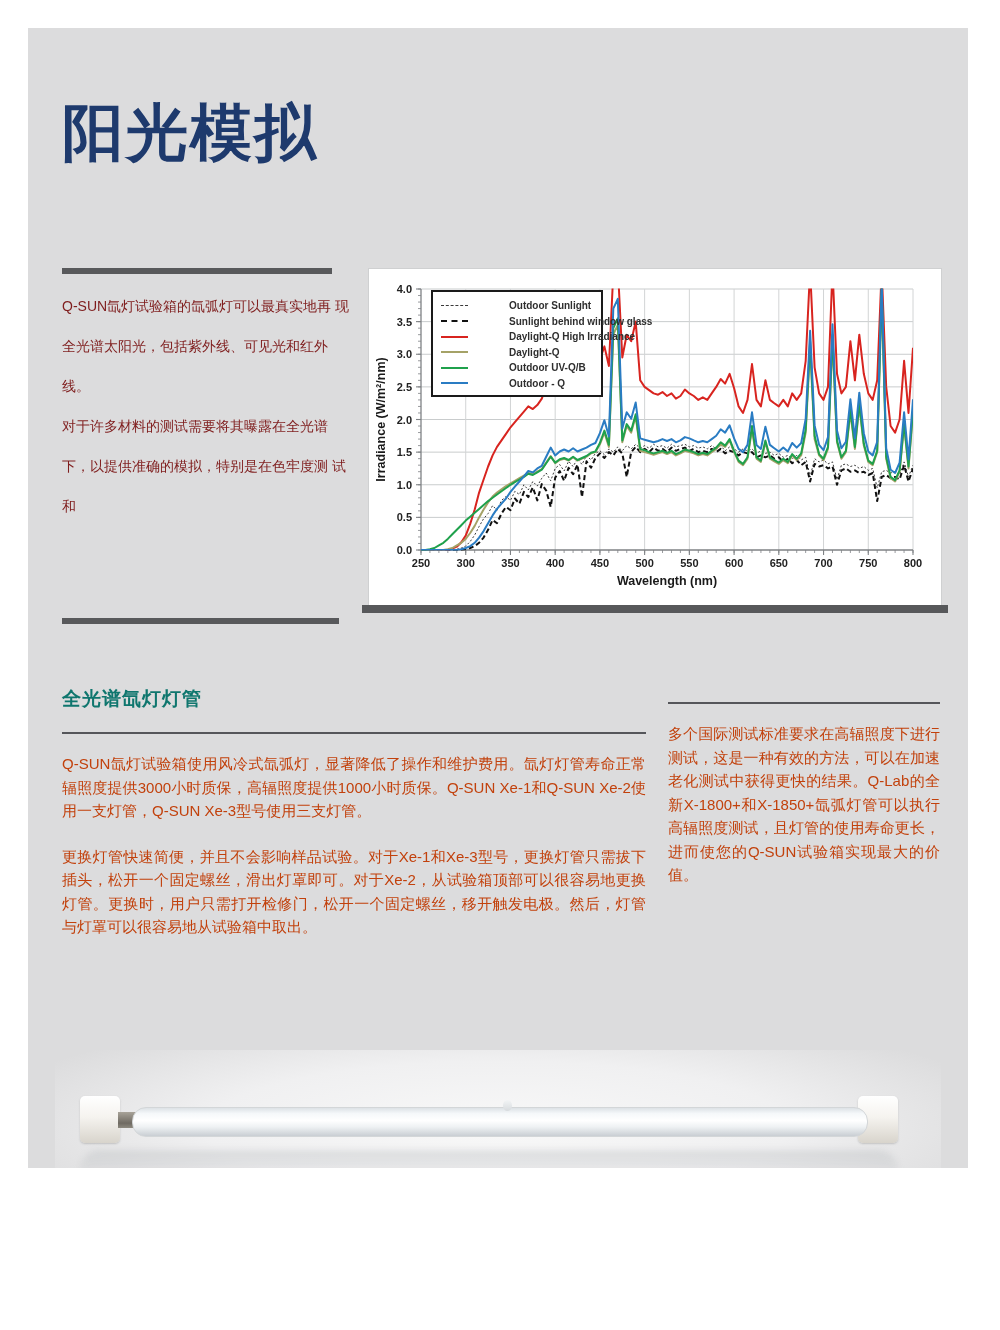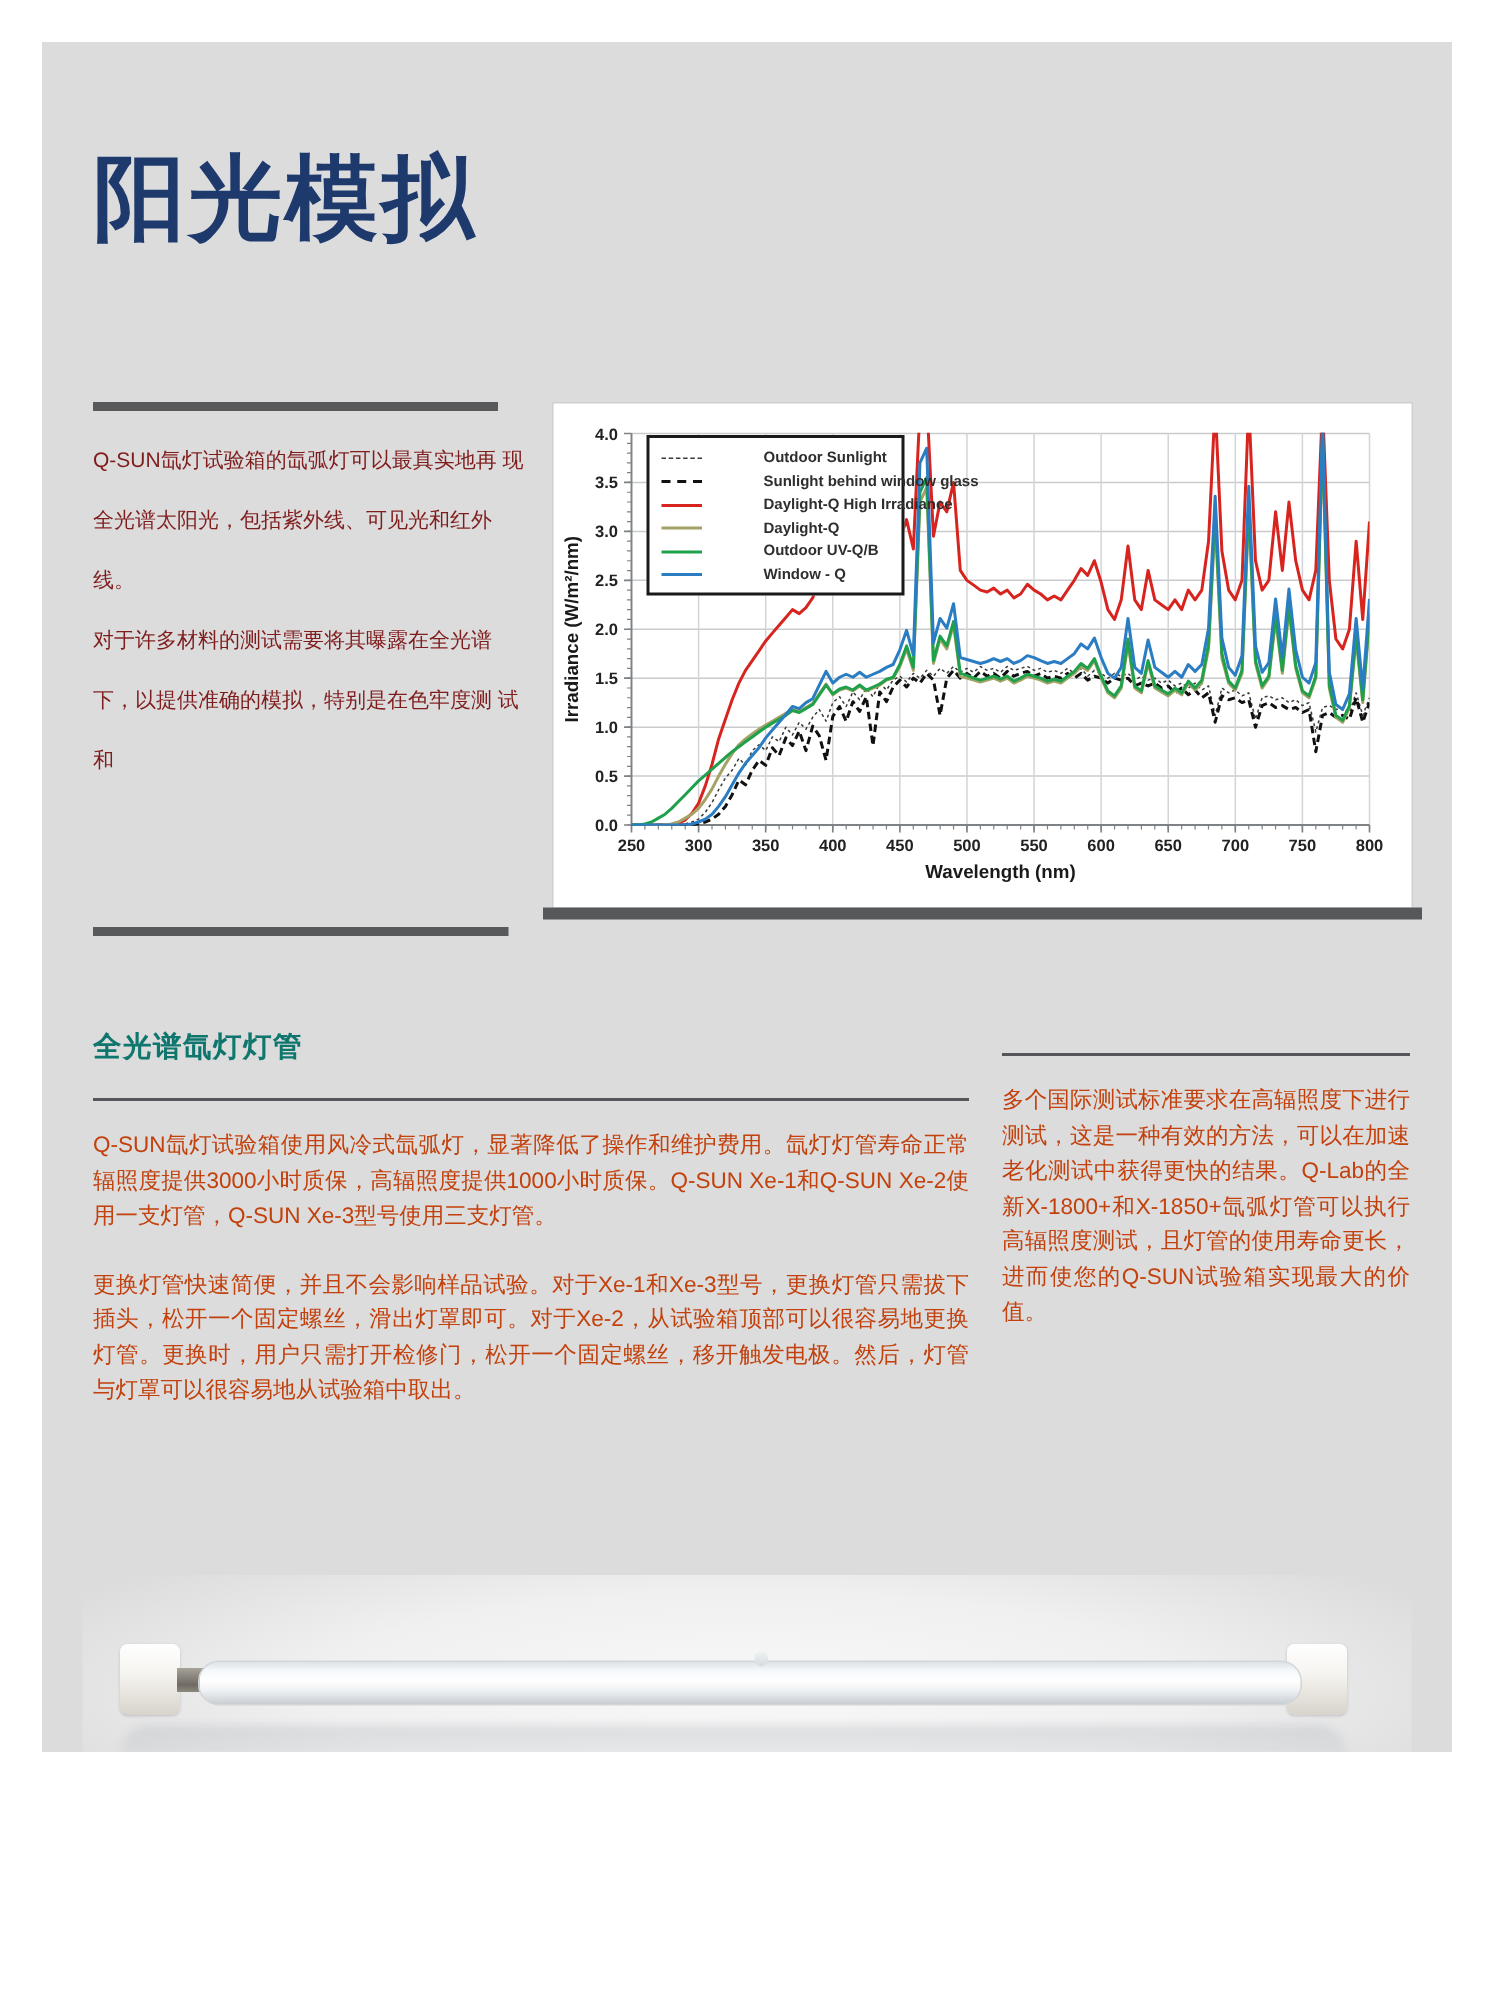--- a/index.html
+++ b/index.html
@@ -264,21 +264,21 @@
           <div class="legend-row">
             <span class="legend-sample" style="border-top: 2.6px solid rgb(165, 162, 103);"></span>
             <span class="legend-label">Daylight-Q</span>
           </div>
           <div class="legend-row">
             <span class="legend-sample" style="border-top: 2.6px solid rgb(31, 161, 76);"></span>
             <span class="legend-label">Outdoor UV-Q/B</span>
           </div>
           <div class="legend-row">
             <span class="legend-sample" style="border-top: 2.6px solid rgb(42, 124, 195);"></span>
-            <span class="legend-label">Window - Q</span>
+            <span class="legend-label">Outdoor - Q</span>
           </div>
         </div>
       <div class="card-shadow"></div>
     </figure>
 
     <section class="cols">
       <div class="col left">
         <h2>全光谱氙灯灯管</h2>
         <div class="rule"></div>
         <p>Q-SUN氙灯试验箱使用风冷式氙弧灯，显著降低了操作和维护费用。氙灯灯管寿命正常辐照度提供3000小时质保，高辐照度提供1000小时质保。Q-SUN Xe-1和Q-SUN Xe-2使用一支灯管，Q-SUN Xe-3型号使用三支灯管。</p>

